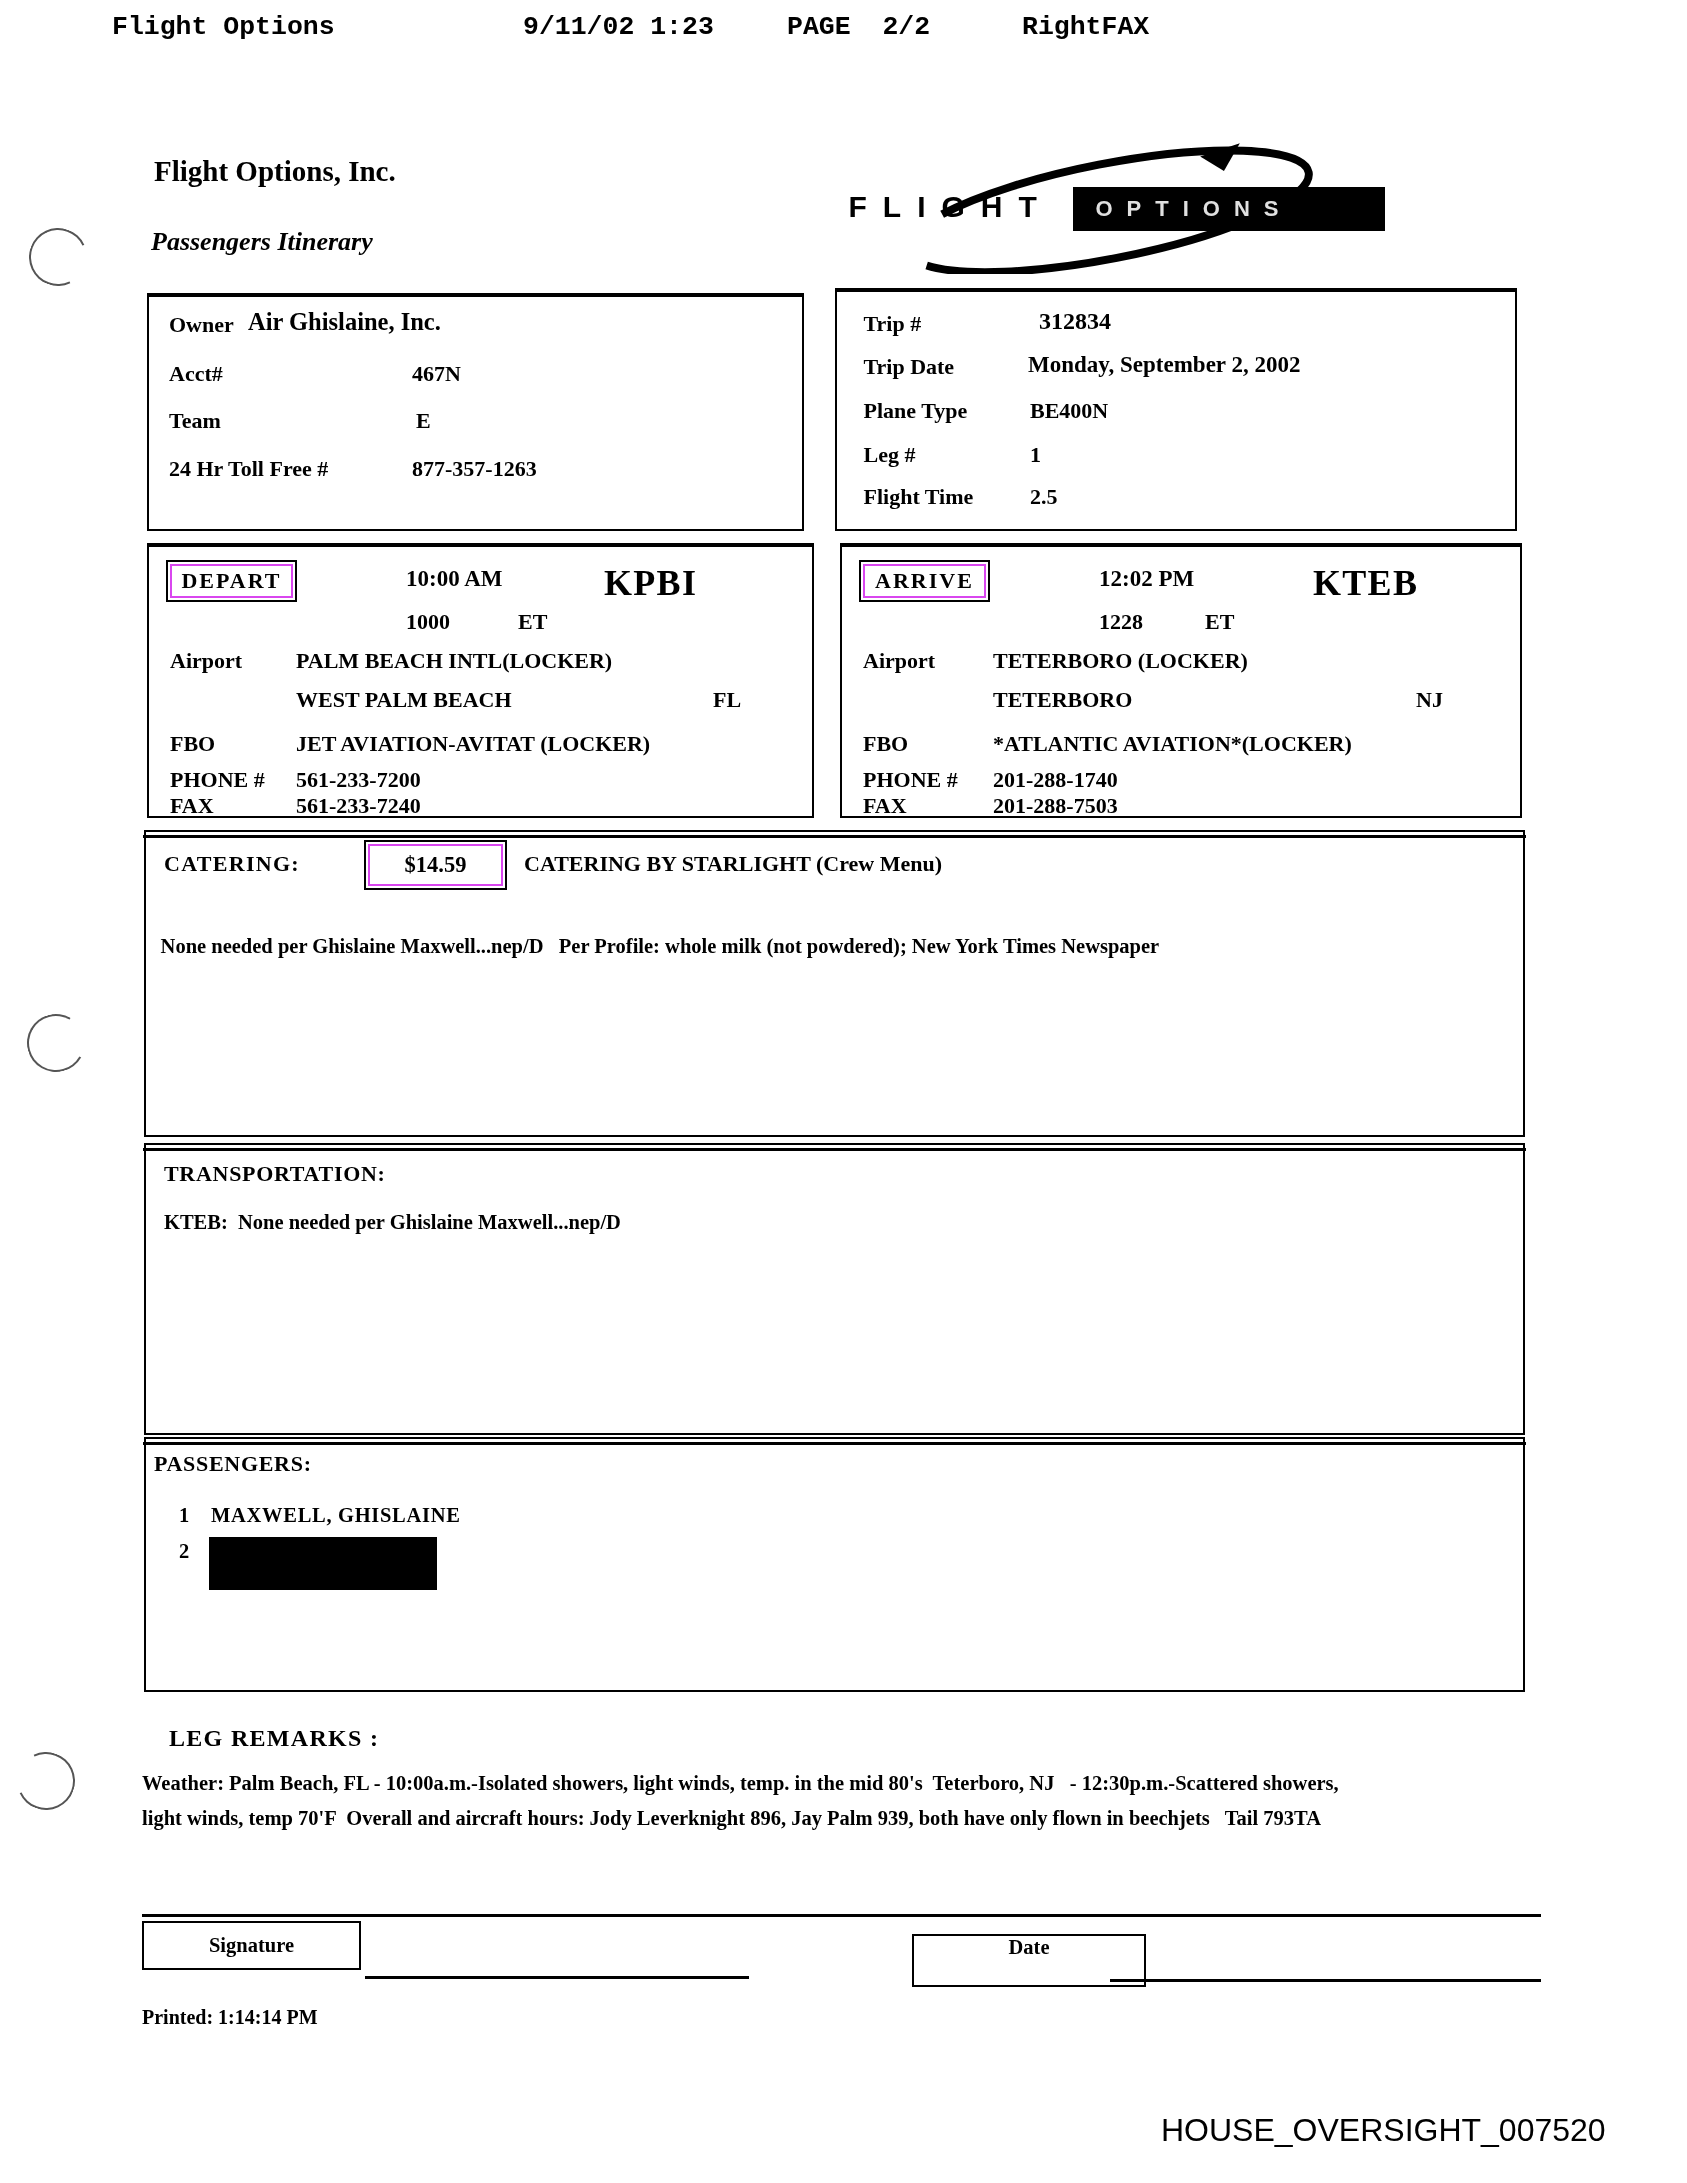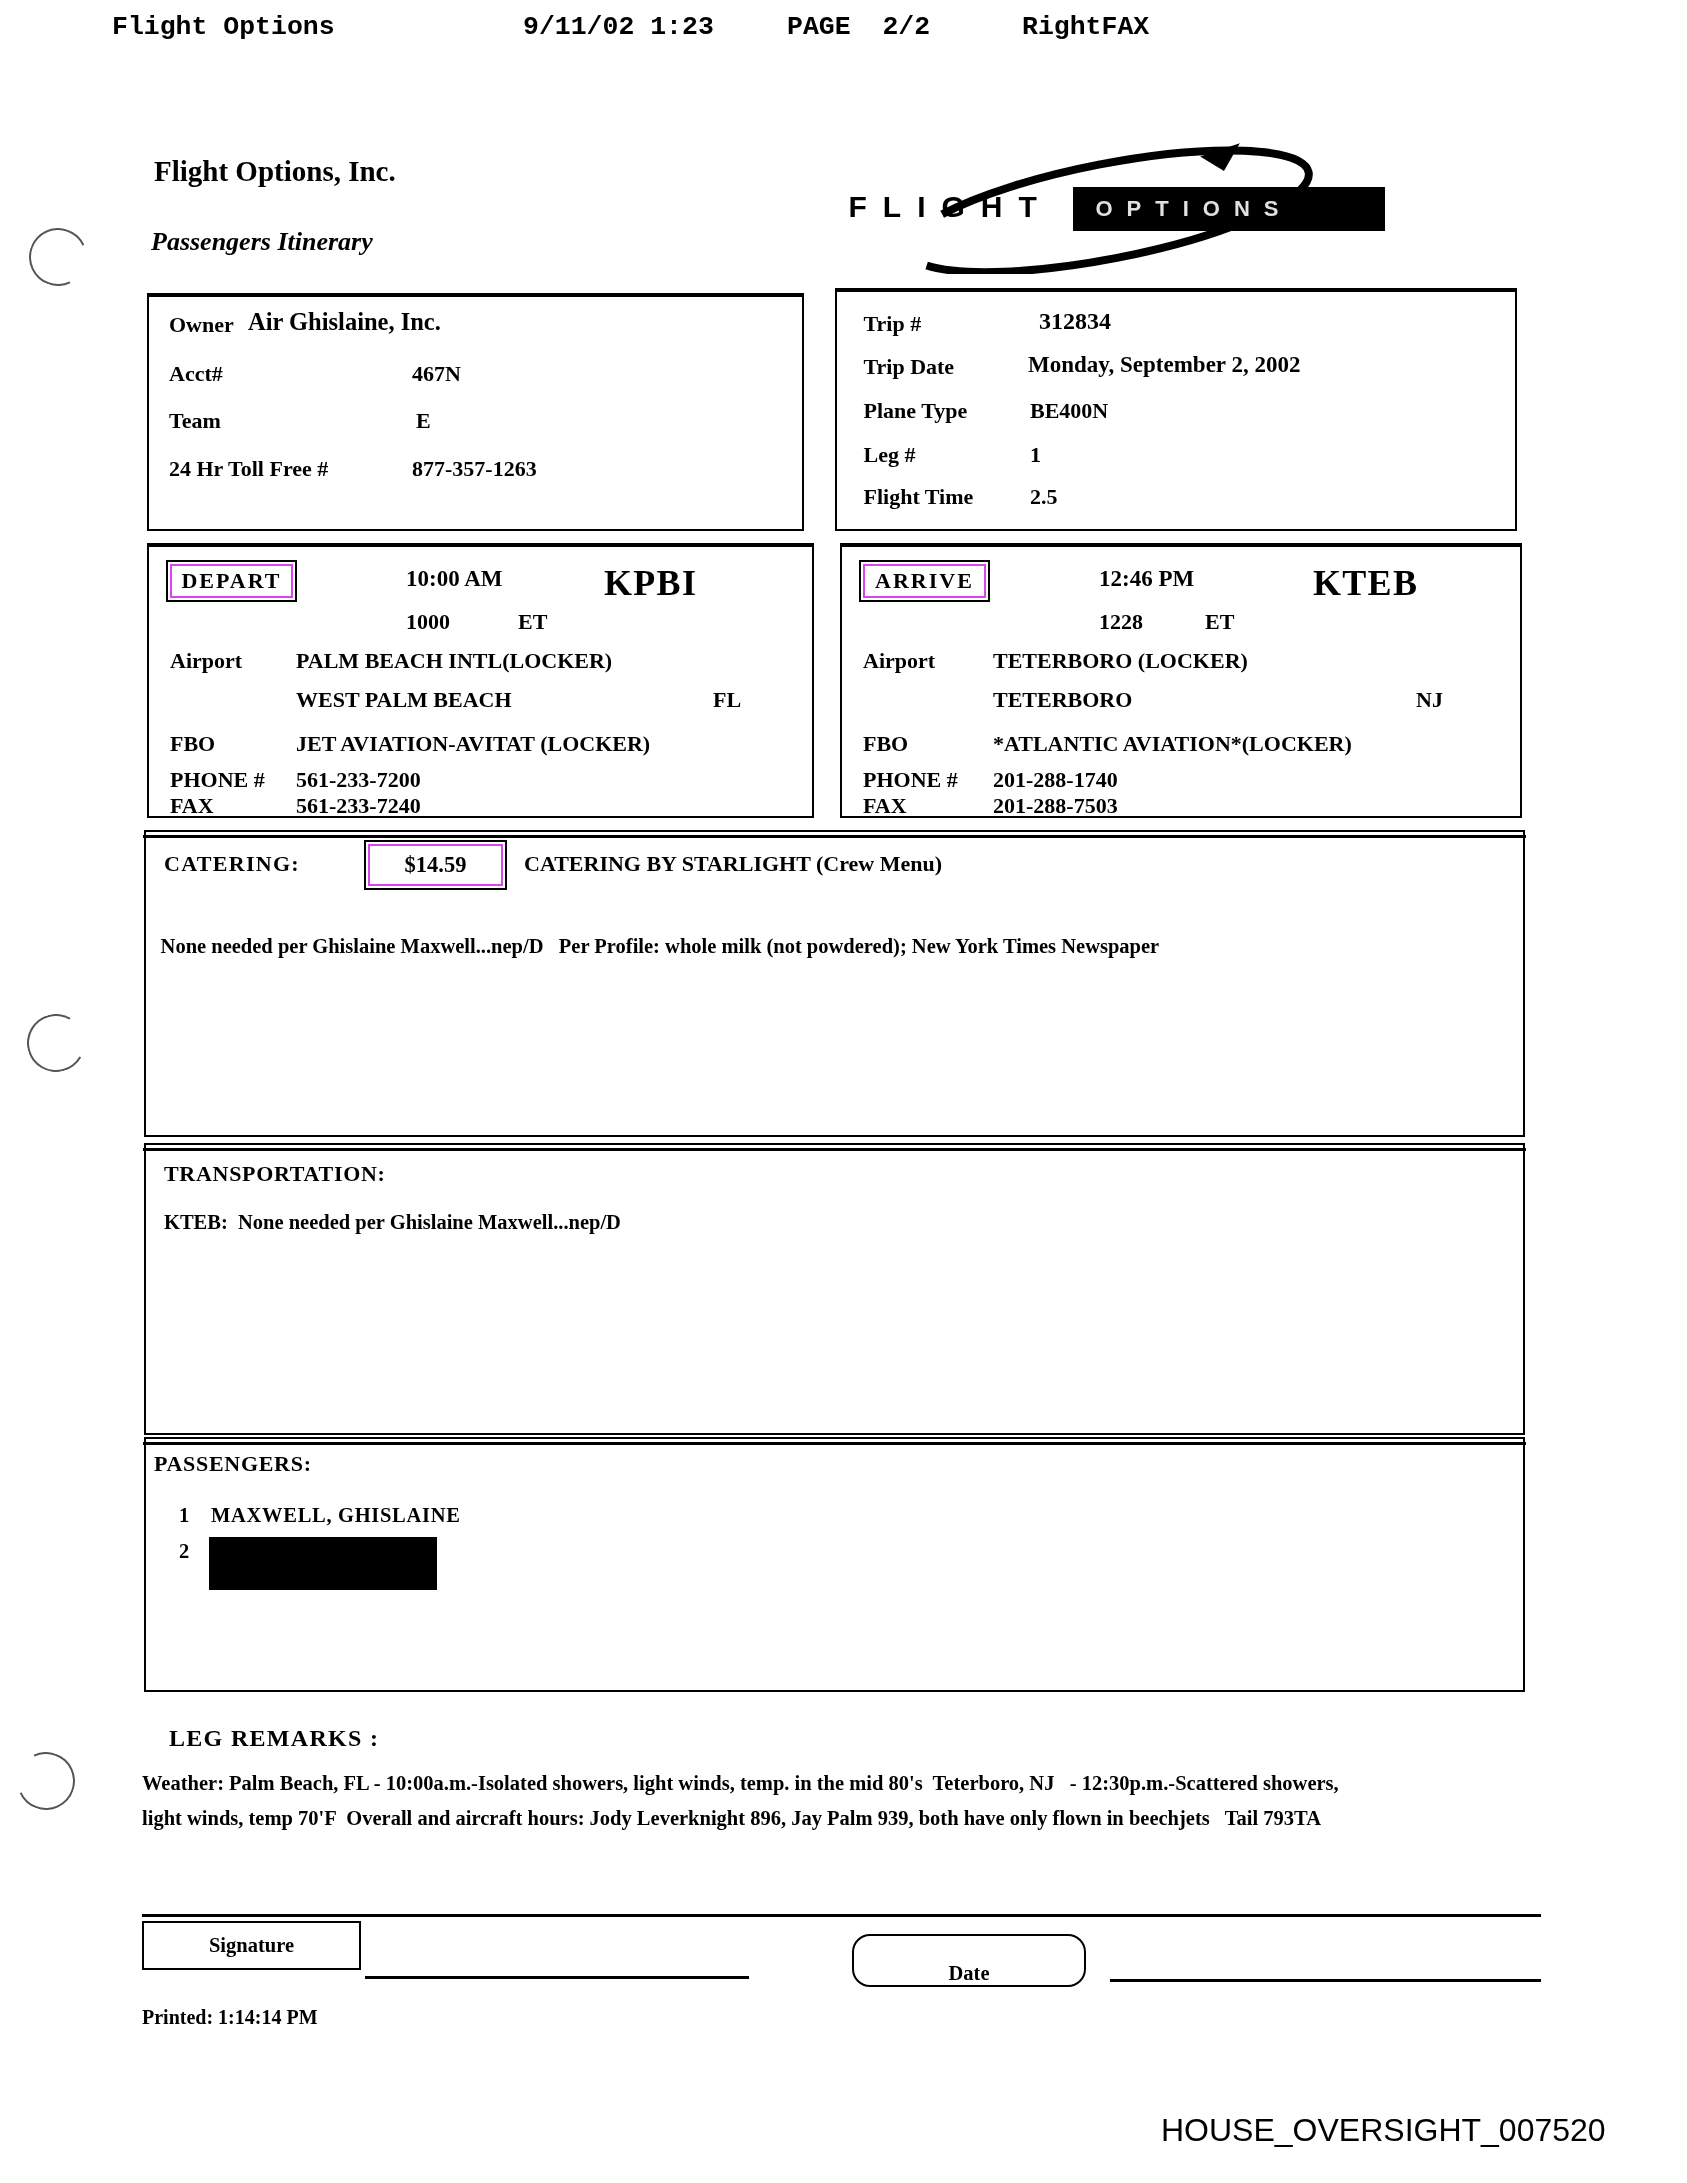--- a/index.html
+++ b/index.html
@@ -100,21 +100,21 @@
   <div class="lbl fs33" style="left:21px;top:220px;">PHONE #</div>
   <div class="val fs33" style="left:147px;top:220px;">561-233-7200</div>
   <div class="lbl fs33" style="left:21px;top:246px;">FAX</div>
   <div class="val fs33" style="left:147px;top:246px;">561-233-7240</div>
 </div>
 
 <div class="box thicktop" style="left:840px;top:543px;width:678px;height:269px;">
   <div class="tagbox" style="left:21px;top:17px;width:119px;height:30px;">
     <span class="b" style="font-size:22px;letter-spacing:2px;">ARRIVE</span>
   </div>
-  <div class="val" style="left:257px;top:18.5px;font-size:23px;">12:46 PM</div>
+  <div class="val" style="left:257px;top:18.5px;font-size:23px;">12:02 PM</div>
   <div class="val code" style="left:471px;top:14.6px;">KTEB</div>
   <div class="val fs33" style="left:257px;top:62px;">1228</div>
   <div class="val fs33" style="left:363px;top:62px;">ET</div>
   <div class="lbl fs33" style="left:21px;top:101px;">Airport</div>
   <div class="val fs33" style="left:151px;top:101px;">TETERBORO (LOCKER)</div>
   <div class="val fs33" style="left:151px;top:140px;">TETERBORO</div>
   <div class="val fs33" style="left:574px;top:140px;">NJ</div>
   <div class="lbl fs33" style="left:21px;top:184px;">FBO</div>
   <div class="val fs33" style="left:151px;top:184px;">*ATLANTIC AVIATION*(LOCKER)</div>
   <div class="lbl fs33" style="left:21px;top:220px;">PHONE #</div>
@@ -151,21 +151,21 @@
 
 <div class="abs b" style="left:169px;top:1725px;font-size:24px;letter-spacing:1.3px;">LEG REMARKS :</div>
 <div class="abs b pre fs31" style="left:142px;top:1772px;">Weather: Palm Beach, FL - 10:00a.m.-Isolated showers, light winds, temp. in the mid 80's  Teterboro, NJ   - 12:30p.m.-Scattered showers,</div>
 <div class="abs b pre fs31" style="left:142px;top:1807px;">light winds, temp 70'F  Overall and aircraft hours: Jody Leverknight 896, Jay Palm 939, both have only flown in beechjets   Tail 793TA</div>
 
 <div class="line" style="left:142px;top:1914px;width:1399px;height:3.3px;"></div>
 <div class="box" style="left:142px;top:1921px;width:215px;height:45px;display:flex;align-items:center;justify-content:center;">
   <span class="b" style="font-size:20.5px;">Signature</span>
 </div>
 <div class="line" style="left:365px;top:1976px;width:384px;height:3.3px;"></div>
-<div class="box" style="left:852px;top:1934px;width:230px;height:49px;display:flex;align-items:flex-end;justify-content:center;border-radius:18px;">
+<div class="box" style="left:912px;top:1934px;width:230px;height:49px;display:flex;align-items:flex-start;justify-content:center;">
   <span class="b" style="font-size:20.5px;">Date</span>
 </div>
 <div class="line" style="left:1110px;top:1979px;width:431px;height:3.3px;"></div>
 
 <div class="abs b" style="left:142px;top:2006px;font-size:20px;">Printed: 1:14:14 PM</div>
 
 <div class="abs docid" style="left:1161px;top:2112px;">HOUSE_OVERSIGHT_007520</div>
 
 
 </body></html>

